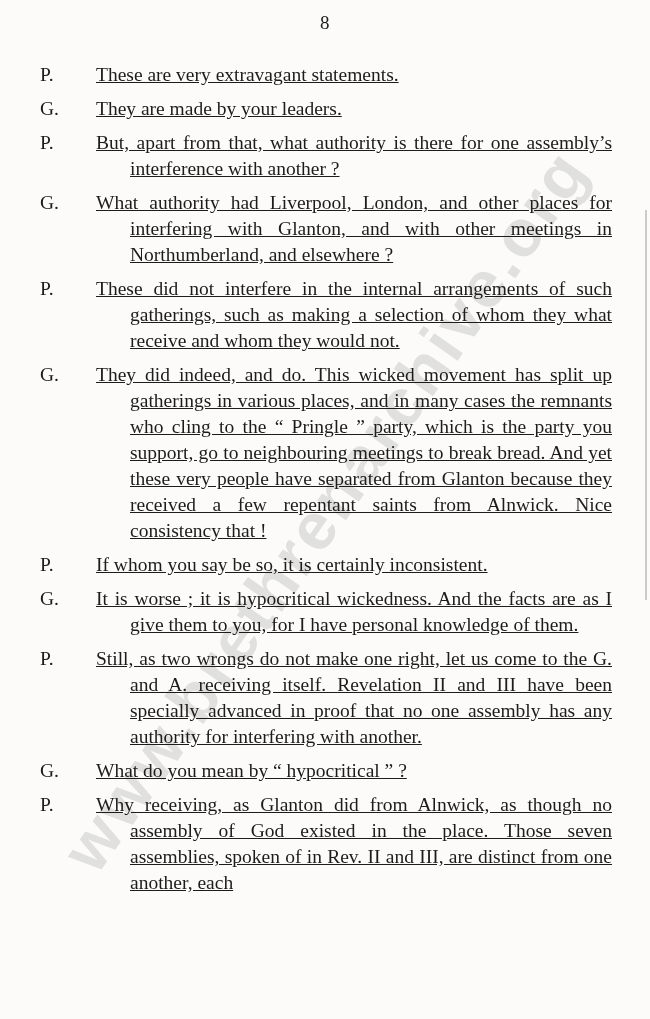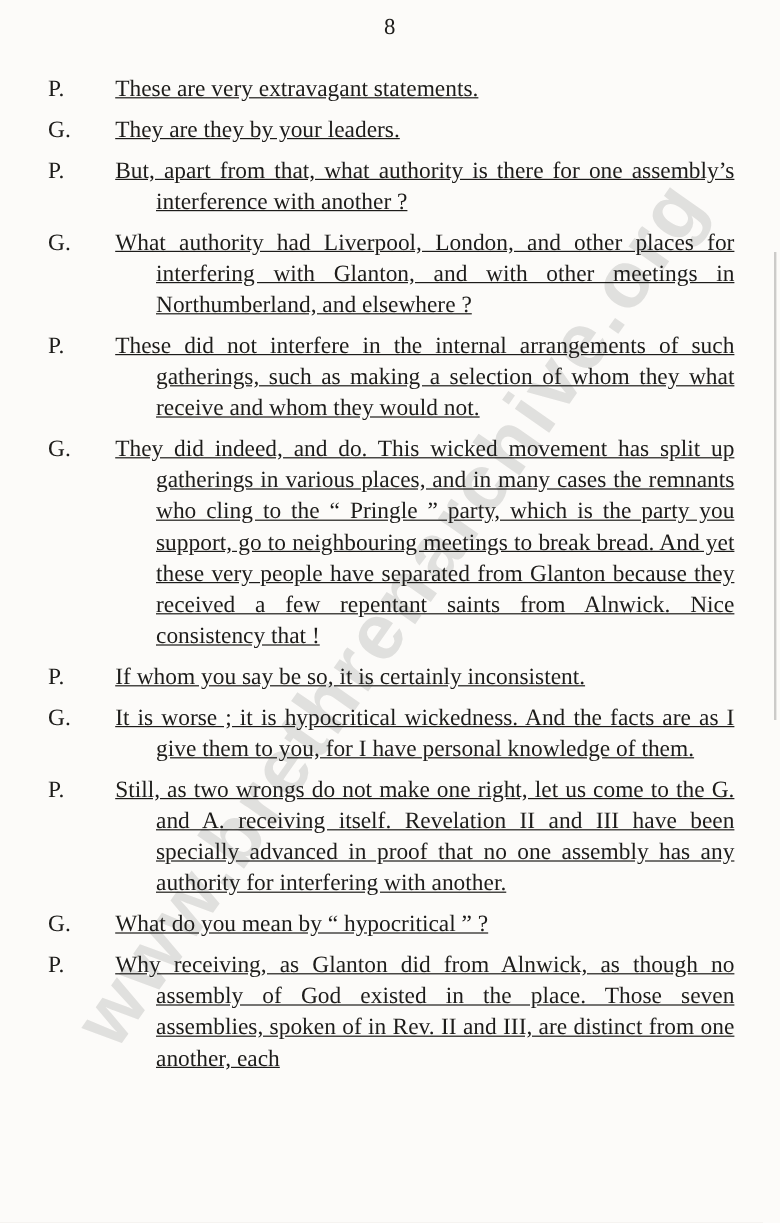--- a/index.html
+++ b/index.html
@@ -87,21 +87,21 @@
 
   <div class="dialogue">
 
     <div class="entry">
       <span class="speaker">P.</span>
       <p class="text">These are very extravagant statements.</p>
     </div>
 
     <div class="entry">
       <span class="speaker">G.</span>
-      <p class="text">They are they by your leaders.</p>
+      <p class="text">They are made by your leaders.</p>
     </div>
 
     <div class="entry">
       <span class="speaker">P.</span>
       <p class="text">But, apart from that, what authority is there for one assembly’s interference with another ?</p>
     </div>
 
     <div class="entry">
       <span class="speaker">G.</span>
       <p class="text">What authority had Liverpool, London, and other places for interfering with Glanton, and with other meetings in Northumberland, and elsewhere ?</p>

